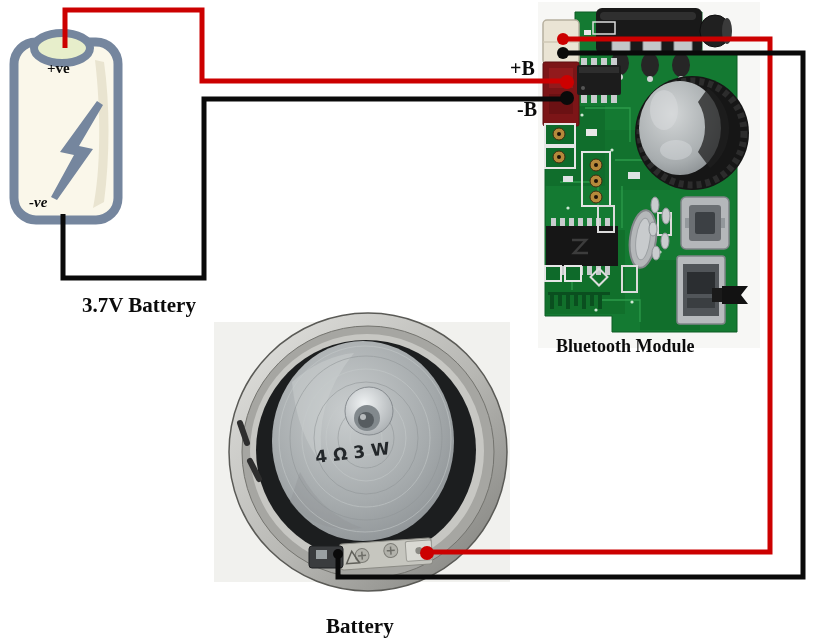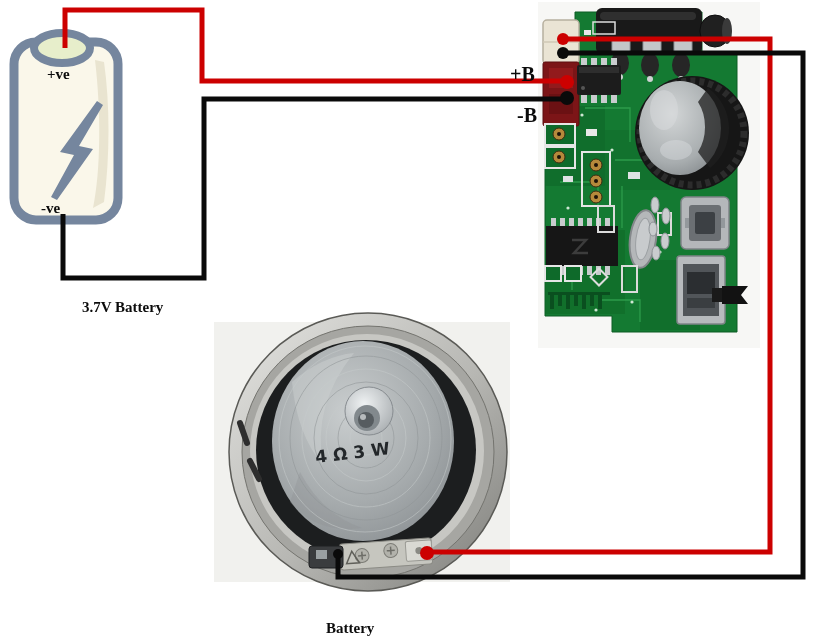--- a/index.html
+++ b/index.html
@@ -1,22 +1,22 @@
 <!DOCTYPE html>
 <html><head>
 <meta charset="utf-8">
 <style>
   html,body{margin:0;padding:0;background:#ffffff;}
   #stage{position:relative;width:816px;height:642px;background:#ffffff;overflow:hidden;
          font-family:"Liberation Serif", serif;}
   #stage svg{position:absolute;left:0;top:0;}
   .lbl{position:absolute;font-weight:bold;color:#0b0b0b;white-space:nowrap;
-       font-family:"Liberation Serif", serif;margin-top:6px;}
+       font-family:"Liberation Serif", serif;}
   .lbl-small{font-size:15px;}
-  .lbl-med{font-size:15px;}
+  .lbl-med{font-size:21px;}
   .lbl-big{font-size:18px;}
   .lbl-term{font-size:20px;}
 </style>
 </head>
 <body>
 
 <div id="stage">
 <svg width="816" height="642" viewBox="0 0 816 642">
   <defs>
     <linearGradient id="rimGrad" x1="0" y1="0" x2="1" y2="1">
@@ -269,18 +269,19 @@
     <circle cx="563" cy="39" r="6" fill="#cc0000"></circle>
     <circle cx="563" cy="53" r="6" fill="#0a0a0a"></circle>
     <circle cx="567" cy="82" r="7" fill="#cc0000"></circle>
     <circle cx="567" cy="98" r="7" fill="#0a0a0a"></circle>
     <circle cx="427" cy="553" r="7" fill="#cc0000"></circle>
     <circle cx="338" cy="554" r="5" fill="#0a0a0a"></circle>
   </g>
 </svg>
 
   <div class="lbl lbl-small" style="left:47px;top:60px;">+ve</div>
-  <div class="lbl lbl-small" style="left:41px;top:194px;">-ve</div>
+  <div class="lbl lbl-small" style="left:29px;top:194px;font-style:italic;">-ve</div>
   <div class="lbl lbl-med" style="left:82px;top:293px;">3.7V Battery</div>
   <div class="lbl lbl-term" style="left:510px;top:57px;">+B</div>
   <div class="lbl lbl-term" style="left:517px;top:98px;">-B</div>
+  <div class="lbl lbl-big" style="left:556px;top:336px;">Bluetooth Module</div>
   <div class="lbl lbl-med" style="left:326px;top:614px;">Battery</div>
 </div>
 
 </body></html>

